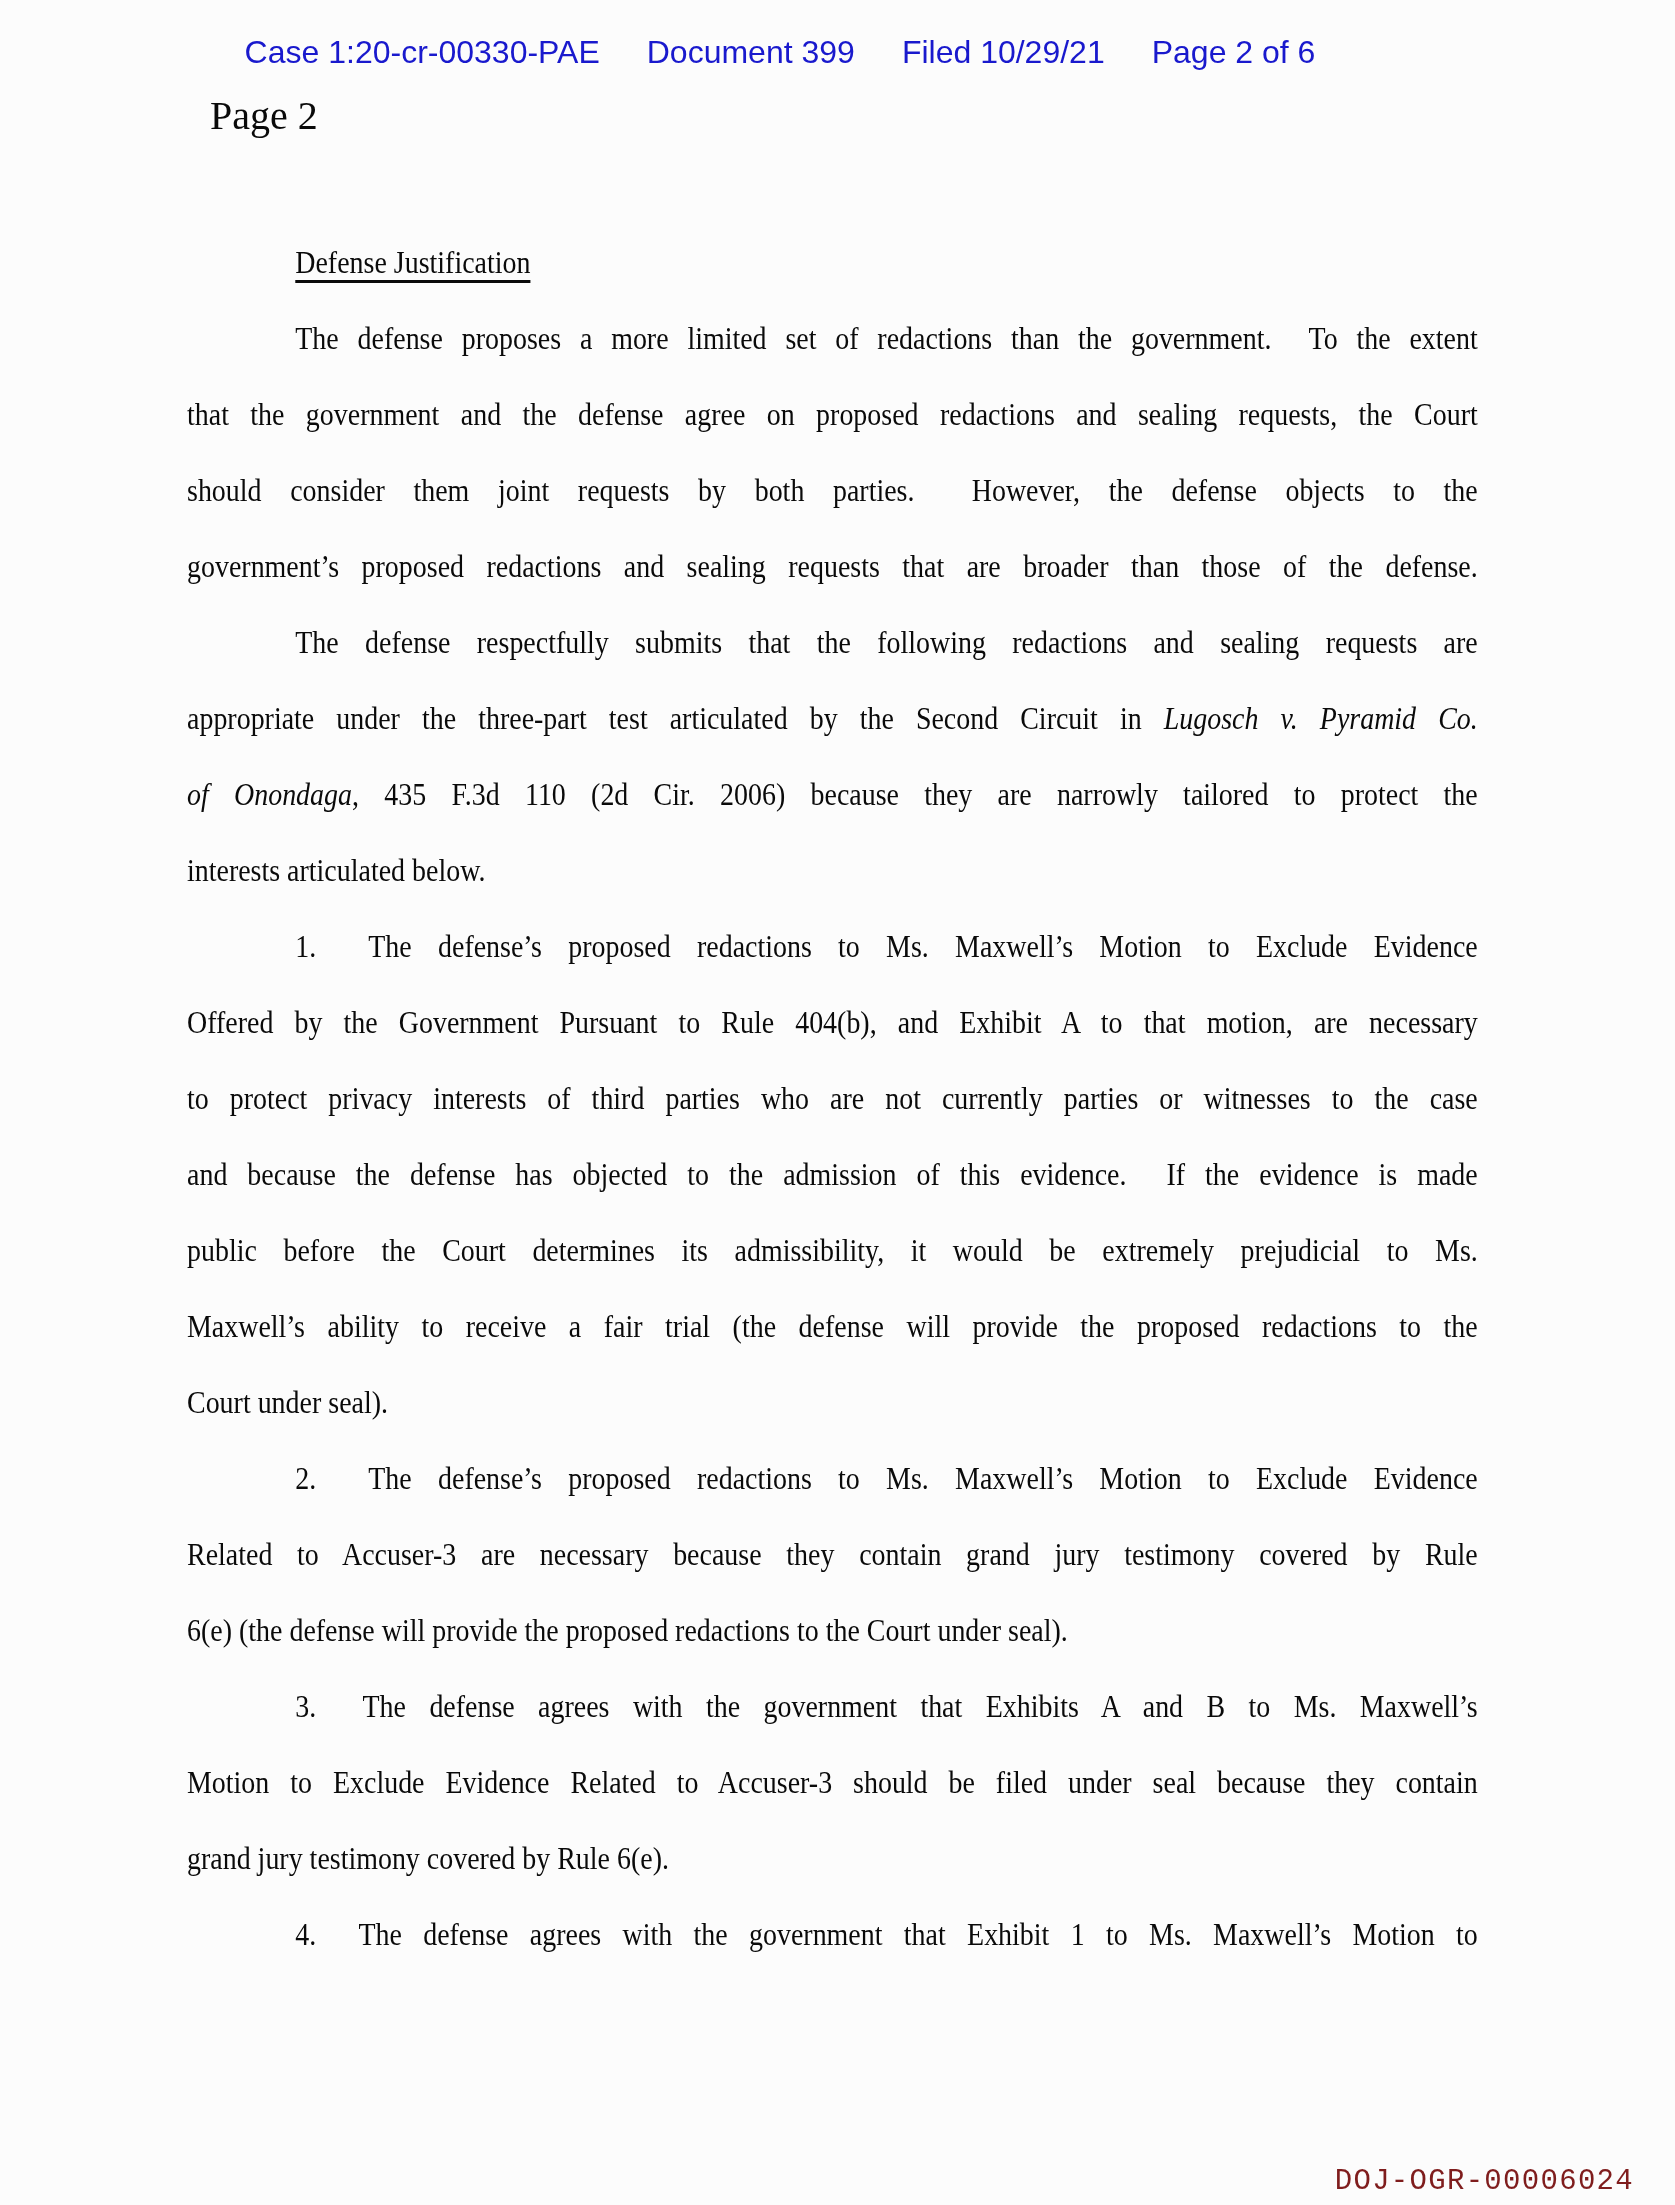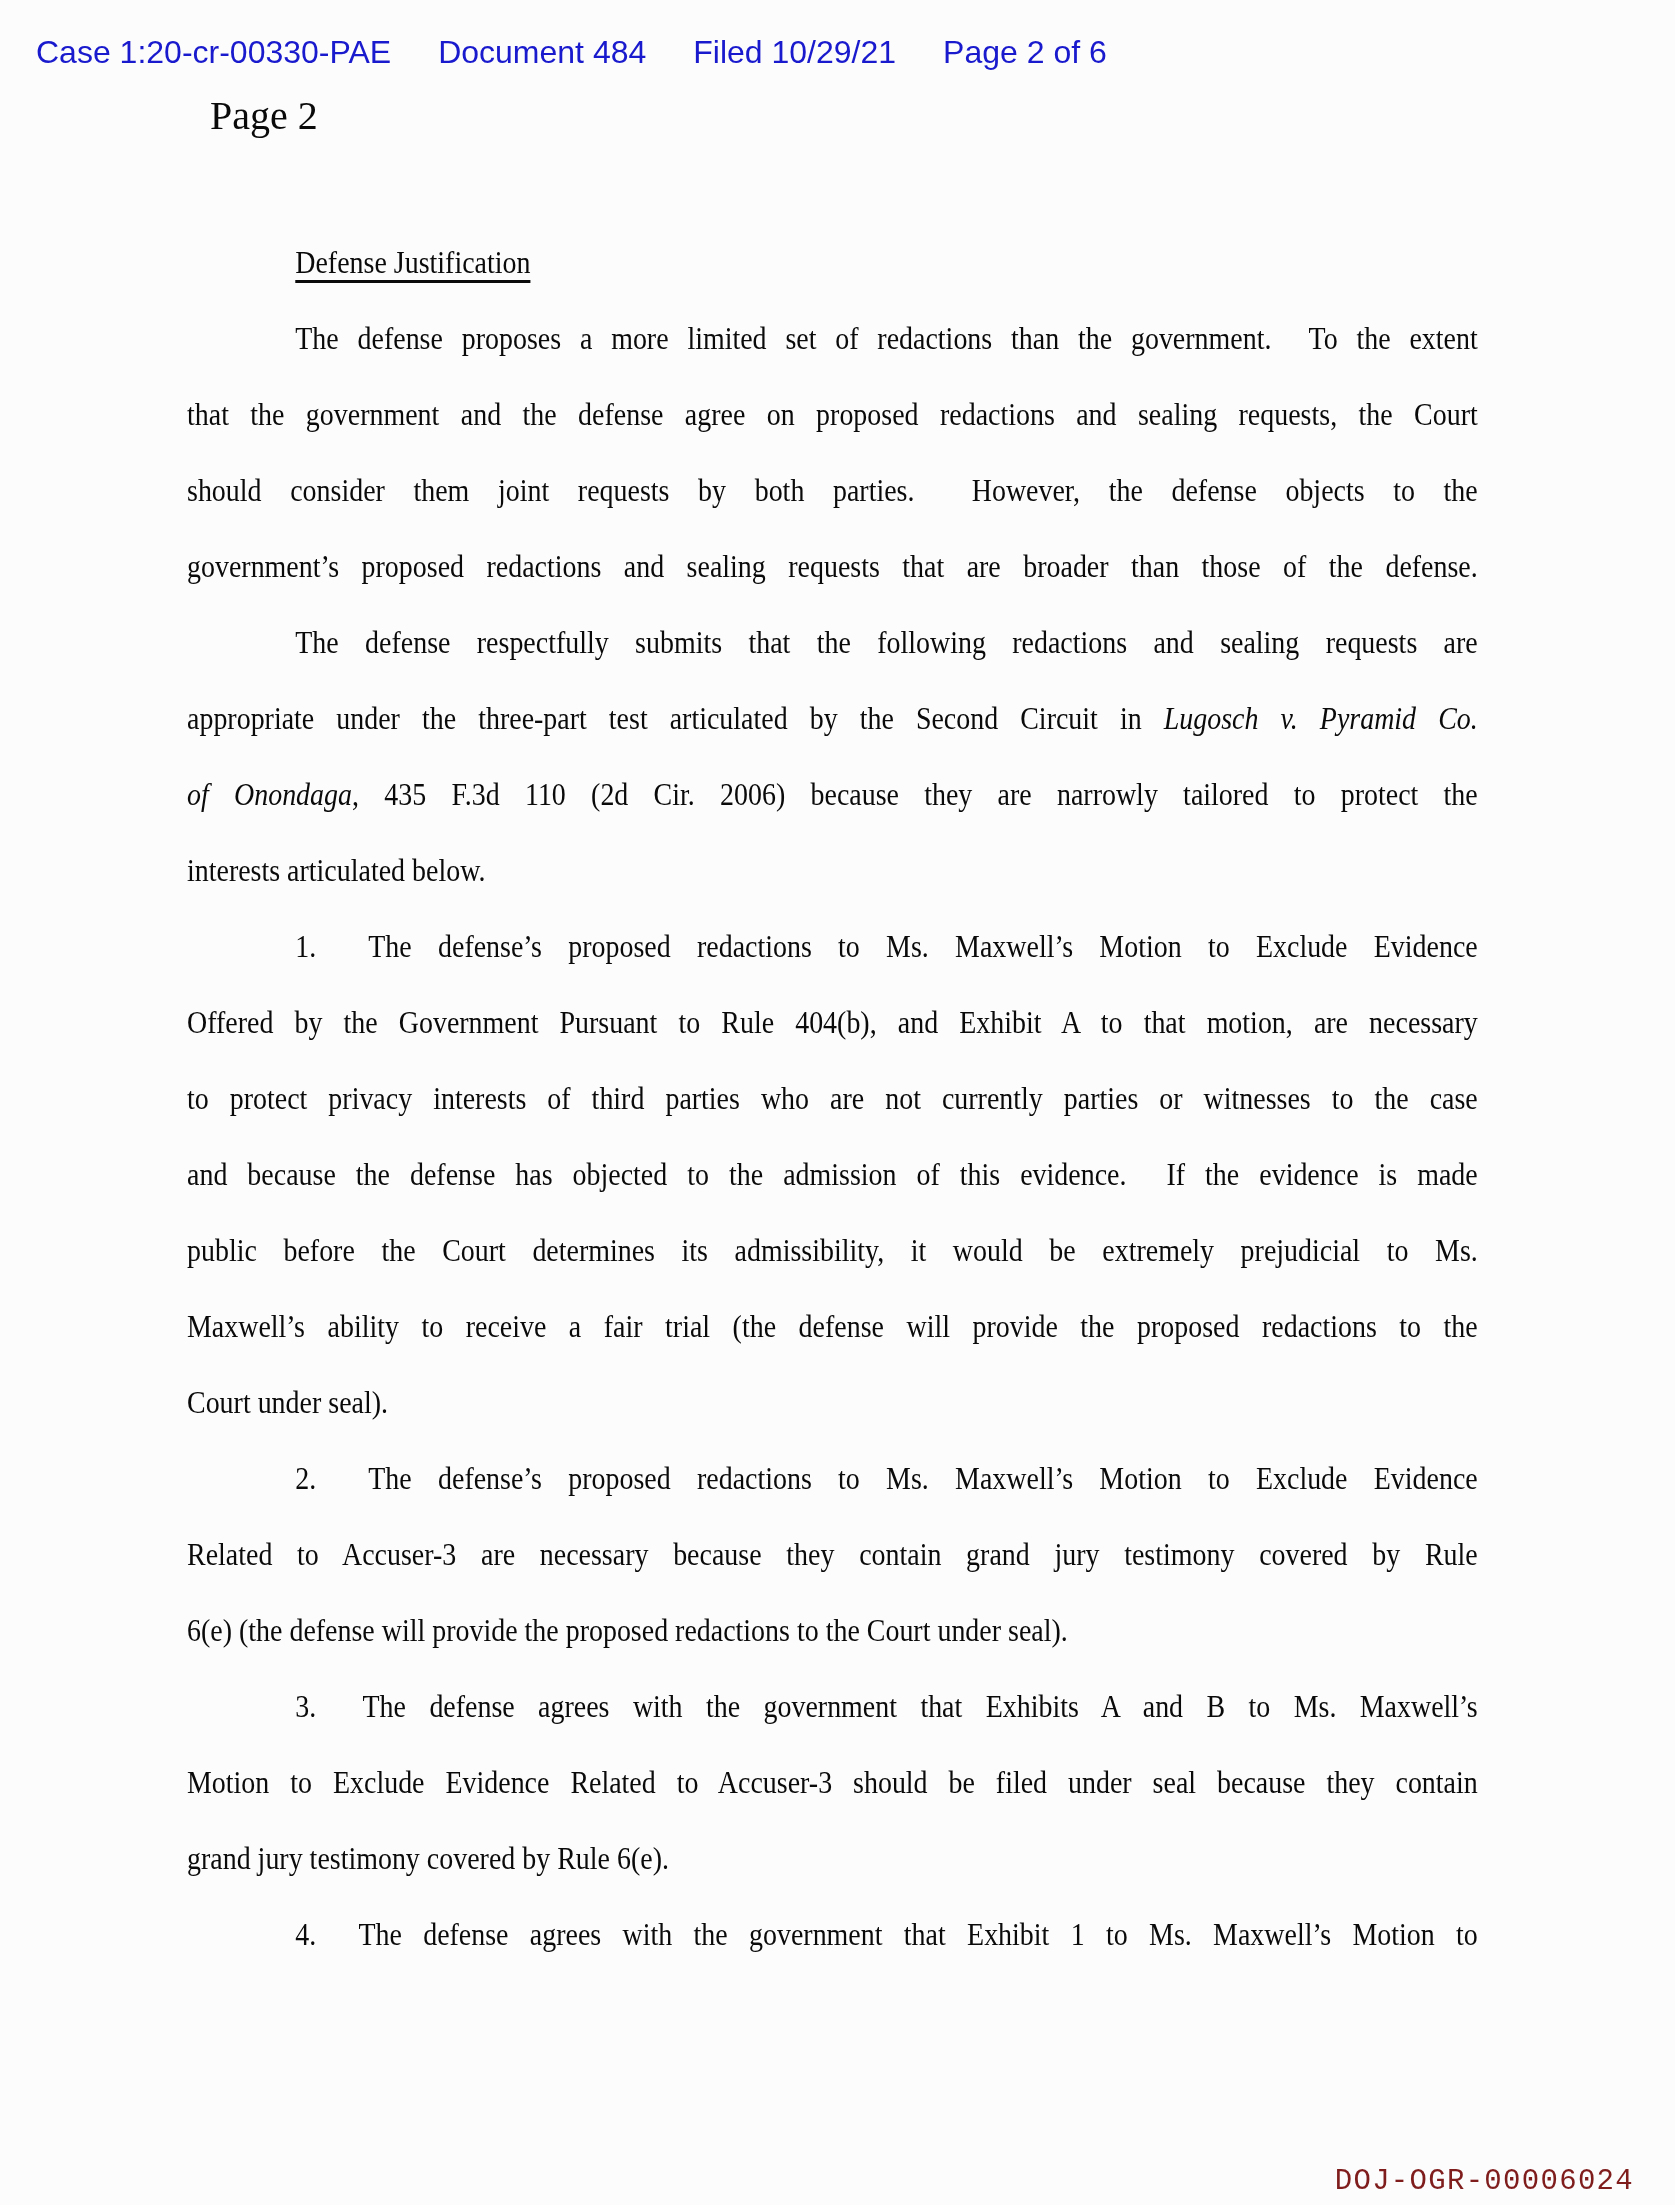--- a/index.html
+++ b/index.html
@@ -12,28 +12,27 @@
     font-family: "Liberation Serif", "DejaVu Serif", serif;
     color: #0a0a0a;
   }
   
   .stamp-header {
     position: absolute;
     top: 34px;
     left: 0;
     width: 1560px;
     display: flex;
-    justify-content: flex-start;
+    justify-content: center;
     gap: 47px;
     font-family: "Liberation Sans", "DejaVu Sans", sans-serif;
     font-size: 32px;
     line-height: 37px;
     color: var(--stamp-blue, #1919cd);
     white-space: nowrap;
-    margin-left: 36px;
   }
   
   .page-label {
     position: absolute;
     left: 210px;
     top: 97px;
     font-size: 40px;
     line-height: 37px;
   }
   
@@ -72,21 +71,21 @@
     letter-spacing: 1.3px;
     color: #7f1d1d;
     white-space: nowrap;
   }
 </style>
 </head>
 <body style="--stamp-blue: #1919cd;">
 
 <div class="stamp-header">
   <span>Case 1:20-cr-00330-PAE</span>
-  <span>Document 484</span>
+  <span>Document 399</span>
   <span>Filed 10/29/21</span>
   <span>Page 2 of 6</span>
 </div>
 
 <div class="page-label">Page 2</div>
 
 <div class="body-block">
   <div class="bline last indent">
     <span class="heading-underline">Defense Justification</span>
   </div>

